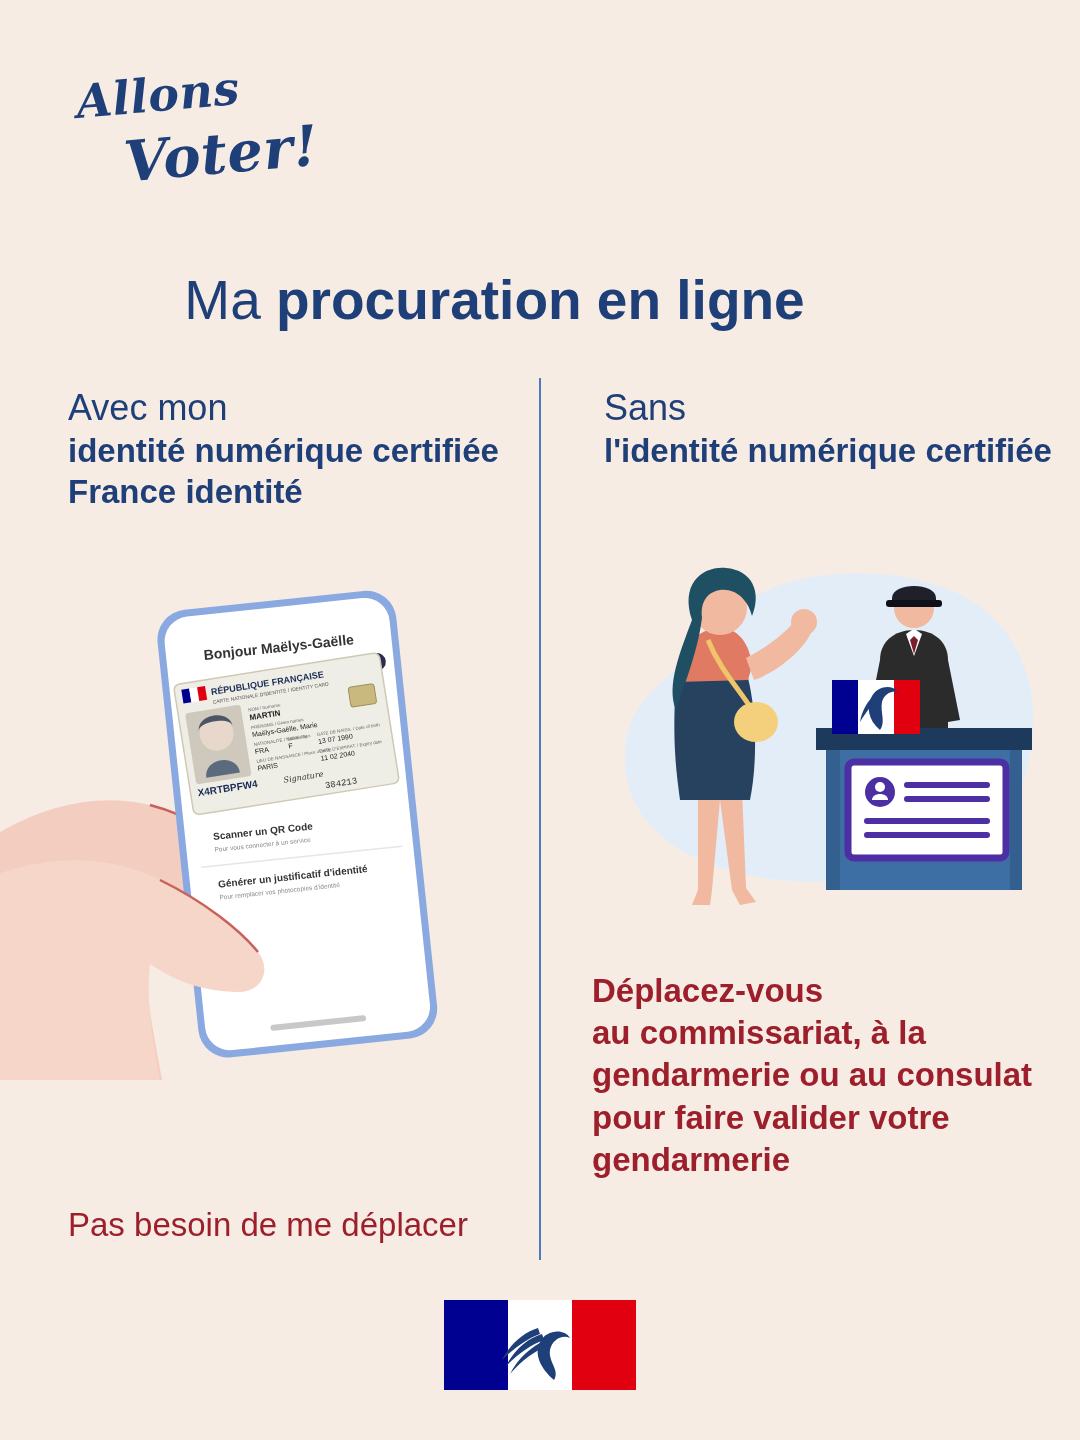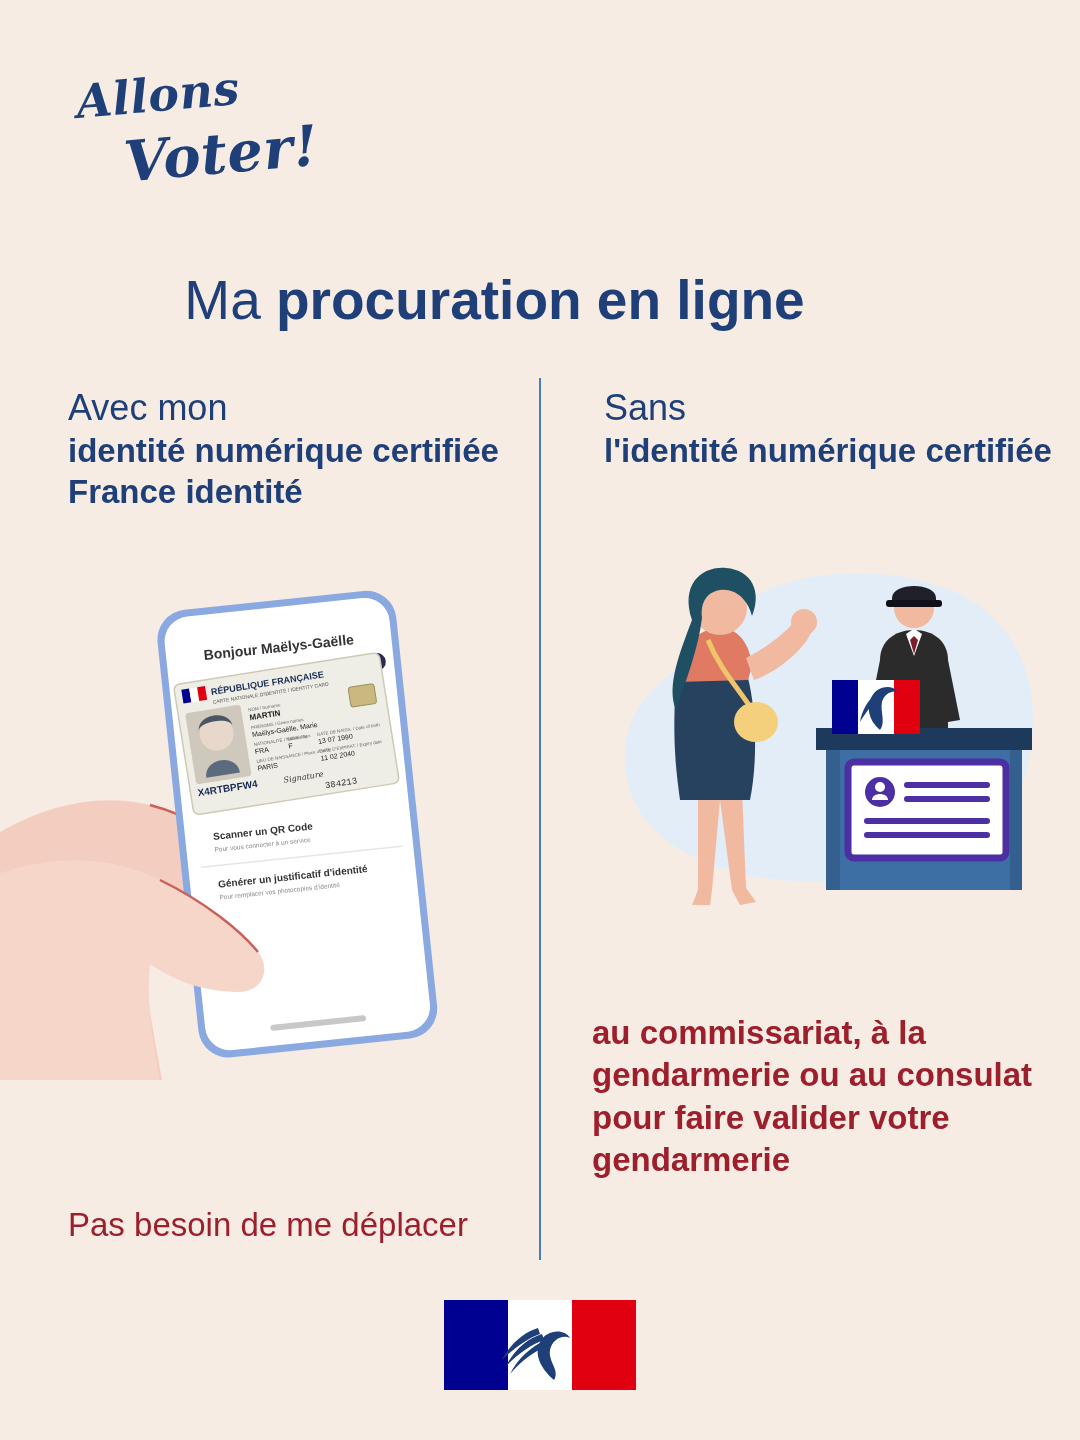--- a/index.html
+++ b/index.html
@@ -315,21 +315,21 @@
         <rect x="324" y="236" width="86" height="6" rx="3" fill="#4b2fa3"></rect>
         <rect x="284" y="258" width="126" height="6" rx="3" fill="#4b2fa3"></rect>
         <rect x="284" y="272" width="126" height="6" rx="3" fill="#4b2fa3"></rect>
       </g>
     </svg>
   </div>
 
   <div class="caption caption-left">Pas besoin de me déplacer</div>
 
   <div class="caption caption-right">
-    <br>
+    <span class="b">Déplacez-vous</span><br>
     <span class="n">au commissariat, à la gendarmerie ou au consulat</span><br>
     <span class="b">pour faire valider votre gendarmerie</span>
   </div>
 
   <div class="footer-flag">
     <div class="flag-blue"></div>
     <div class="flag-white">
       <svg class="marianne" viewBox="0 0 92 78" xmlns="http://www.w3.org/2000/svg">
         <path d="M64,74 C50,62 44,48 50,36 C56,24 74,22 80,32 C72,28 62,34 60,44 C58,56 70,64 64,74 Z" fill="#1f3f78"></path>
         <path d="M56,34 C42,40 28,52 20,68 C32,54 46,44 58,40 Z" fill="#1f3f78"></path>

